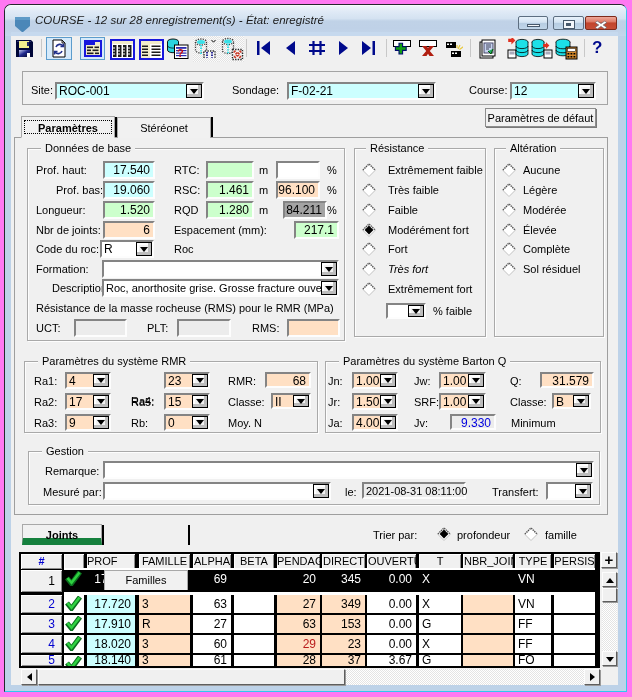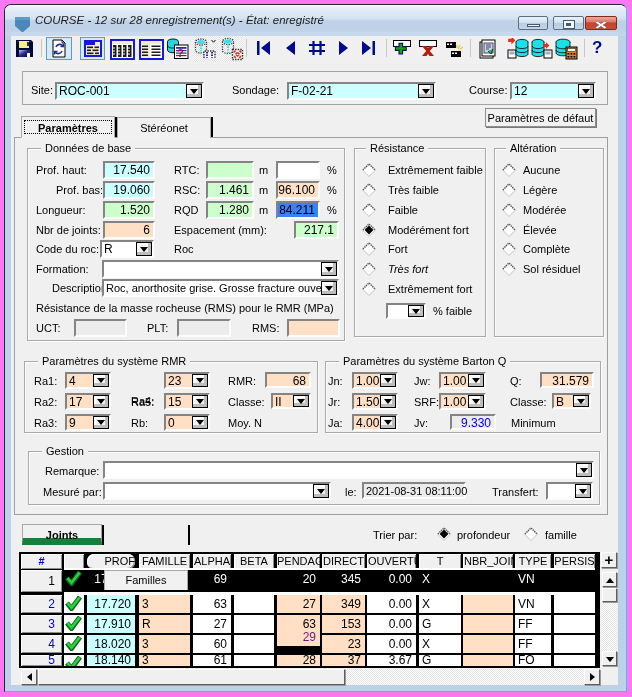--- a/index.html
+++ b/index.html
@@ -317,21 +317,21 @@
 <div class="t" style="left:327px;top:184px;">%</div>
 <div class="t" style="left:36px;top:204px;">Longueur:</div>
 <div class="fld" style="left:103px;top:201px;width:52px;height:18px;background:#ccffcc;">
       <span class="rn">1.520</span>
     </div>
 <div class="t" style="left:174px;top:204px;">RQD</div>
 <div class="fld" style="left:206px;top:201px;width:48px;height:18px;background:#ccffcc;">
       <span class="rn">1.280</span>
     </div>
 <div class="t" style="left:259px;top:204px;">m</div>
-<div class="fld" style="left:276px;top:201px;width:44px;height:18px;background:#3b82f6;text-decoration:underline;">
+<div class="fld" style="left:283px;top:201px;width:44px;height:18px;background:#a3a3a3;text-decoration:underline;">
       <span class="rn">84.211</span>
     </div>
 <div class="t" style="left:327px;top:204px;">%</div>
 <div class="t" style="left:36px;top:224px;">Nbr de joints:</div>
 <div class="fld" style="left:103px;top:221px;width:52px;height:18px;background:#ffe0c4;">
       <span class="rn">6</span>
     </div>
 <div class="t" style="left:174px;top:224px;">Espacement (mm):</div>
 <div class="fld" style="left:294px;top:221px;width:45px;height:18px;background:#ccffcc;">
       <span class="rn">217.1</span>
@@ -559,21 +559,21 @@
     </div>
 <div class="t" style="left:492px;top:486px;">Transfert:</div>
 <div class="fld" style="left:546px;top:482px;width:47px;height:18px;background:#fff;">
       <div class="dbtn">
         <div class="dbtni"></div>
       </div>
     </div>
 <div style="position:absolute;left:19px;top:552px;width:581px;height:116px;background:#000;overflow:hidden;">
 <div style="position:absolute;left:2px;top:2px;width:41px;height:15px;background:#f0f0f0;box-shadow:inset 1px 1px 0 #fff,inset -1px -1px 0 #8e8e8e;font-size:11px;line-height:15px;text-align:center;overflow:hidden;white-space:nowrap;color:#0000d0;font-weight:bold;">#</div>
 <div style="position:absolute;left:45px;top:2px;width:20px;height:15px;background:#f0f0f0;box-shadow:inset 1px 1px 0 #fff,inset -1px -1px 0 #8e8e8e;font-size:11px;line-height:15px;text-align:center;overflow:hidden;white-space:nowrap;"></div>
-<div style="position:absolute;left:68px;top:2px;width:48px;height:15px;background:#f0f0f0;box-shadow:inset 1px 1px 0 #fff,inset -1px -1px 0 #8e8e8e;font-size:11px;line-height:15px;text-align:right;overflow:hidden;white-space:nowrap;border-radius:7px;">PROF</div>
+<div style="position:absolute;left:68px;top:2px;width:48px;height:15px;background:#f0f0f0;box-shadow:inset 1px 1px 0 #fff,inset -1px -1px 0 #8e8e8e;font-size:11px;line-height:15px;text-align:left;overflow:hidden;white-space:nowrap;">PROF</div>
 <div style="position:absolute;left:120px;top:2px;width:51px;height:15px;background:#f0f0f0;box-shadow:inset 1px 1px 0 #fff,inset -1px -1px 0 #8e8e8e;font-size:11px;line-height:15px;text-align:center;overflow:hidden;white-space:nowrap;">FAMILLE</div>
 <div style="position:absolute;left:174px;top:2px;width:38px;height:15px;background:#f0f0f0;box-shadow:inset 1px 1px 0 #fff,inset -1px -1px 0 #8e8e8e;font-size:11px;line-height:15px;text-align:center;overflow:hidden;white-space:nowrap;">ALPHA</div>
 <div style="position:absolute;left:215px;top:2px;width:40px;height:15px;background:#f0f0f0;box-shadow:inset 1px 1px 0 #fff,inset -1px -1px 0 #8e8e8e;font-size:11px;line-height:15px;text-align:center;overflow:hidden;white-space:nowrap;">BETA</div>
 <div style="position:absolute;left:258px;top:2px;width:43px;height:15px;background:#f0f0f0;box-shadow:inset 1px 1px 0 #fff,inset -1px -1px 0 #8e8e8e;font-size:11px;line-height:15px;text-align:center;overflow:hidden;white-space:nowrap;">PENDAG</div>
 <div style="position:absolute;left:303px;top:2px;width:43px;height:15px;background:#f0f0f0;box-shadow:inset 1px 1px 0 #fff,inset -1px -1px 0 #8e8e8e;font-size:11px;line-height:15px;text-align:left;padding-left:1px;overflow:hidden;white-space:nowrap;">DIRECTI(</div>
 <div style="position:absolute;left:348px;top:2px;width:49px;height:15px;background:#f0f0f0;box-shadow:inset 1px 1px 0 #fff,inset -1px -1px 0 #8e8e8e;font-size:11px;line-height:15px;text-align:left;padding-left:1px;overflow:hidden;white-space:nowrap;">OUVERTU</div>
 <div style="position:absolute;left:400px;top:2px;width:42px;height:15px;background:#f0f0f0;box-shadow:inset 1px 1px 0 #fff,inset -1px -1px 0 #8e8e8e;font-size:11px;line-height:15px;text-align:center;overflow:hidden;white-space:nowrap;">T</div>
 <div style="position:absolute;left:444px;top:2px;width:50px;height:15px;background:#f0f0f0;box-shadow:inset 1px 1px 0 #fff,inset -1px -1px 0 #8e8e8e;font-size:11px;line-height:15px;text-align:left;padding-left:1px;overflow:hidden;white-space:nowrap;">NBR_JOIN</div>
 <div style="position:absolute;left:496px;top:2px;width:36px;height:15px;background:#f0f0f0;box-shadow:inset 1px 1px 0 #fff,inset -1px -1px 0 #8e8e8e;font-size:11px;line-height:15px;text-align:center;overflow:hidden;white-space:nowrap;">TYPE</div>
 <div style="position:absolute;left:535px;top:2px;width:41px;height:15px;background:#f0f0f0;box-shadow:inset 1px 1px 0 #fff,inset -1px -1px 0 #8e8e8e;font-size:11px;line-height:15px;text-align:center;overflow:hidden;white-space:nowrap;">PERSIS</div>
@@ -637,21 +637,21 @@
 <div style="position:absolute;left:45px;top:83px;width:20px;height:18px;background:#fff;font-size:12px;line-height:18px;color:#000;padding-left:3px;text-align:left;overflow:hidden;">
         <svg width="17" height="15" viewBox="0 0 17 15" style="position:absolute;left:1px;top:1px;">
           <path d="M2 7 l4.5 5.5 L15 1" fill="none" stroke="#0a6e1e" stroke-width="5"></path>
           <path d="M2.5 7 l4 4.8 L14.5 1.5" fill="none" stroke="#2fd141" stroke-width="2.6"></path>
         </svg>
       </div>
 <div style="position:absolute;left:68px;top:83px;width:48px;height:18px;background:#ccffff;font-size:12px;line-height:18px;color:#000;padding-right:4px;text-align:right;overflow:hidden;">18.020</div>
 <div style="position:absolute;left:120px;top:83px;width:51px;height:18px;background:#ffe0c4;font-size:12px;line-height:18px;color:#000;padding-left:3px;text-align:left;overflow:hidden;">3</div>
 <div style="position:absolute;left:174px;top:83px;width:38px;height:18px;background:#fff;font-size:12px;line-height:18px;color:#000;padding-right:4px;text-align:right;overflow:hidden;">60</div>
 <div style="position:absolute;left:215px;top:83px;width:40px;height:18px;background:#fff;font-size:12px;line-height:18px;color:#000;padding-left:3px;text-align:left;overflow:hidden;"></div>
-<div style="position:absolute;left:258px;top:76px;width:43px;height:18px;background:#ffe0c4;font-size:12px;line-height:18px;color:#701a75;padding-right:4px;text-align:right;overflow:hidden;">29</div>
+<div style="position:absolute;left:258px;top:83px;width:43px;height:18px;background:#ffe0c4;font-size:12px;line-height:18px;color:#b91c1c;padding-right:4px;text-align:right;overflow:hidden;">29</div>
 <div style="position:absolute;left:303px;top:83px;width:43px;height:18px;background:#ffe0c4;font-size:12px;line-height:18px;color:#000;padding-right:4px;text-align:right;overflow:hidden;">23</div>
 <div style="position:absolute;left:348px;top:83px;width:49px;height:18px;background:#fff;font-size:12px;line-height:18px;color:#000;padding-right:4px;text-align:right;overflow:hidden;">0.00</div>
 <div style="position:absolute;left:400px;top:83px;width:42px;height:18px;background:#fff;font-size:12px;line-height:18px;color:#000;padding-left:3px;text-align:left;overflow:hidden;">X</div>
 <div style="position:absolute;left:444px;top:83px;width:50px;height:18px;background:#ffe0c4;font-size:12px;line-height:18px;color:#000;padding-left:3px;text-align:left;overflow:hidden;"></div>
 <div style="position:absolute;left:496px;top:83px;width:36px;height:18px;background:#fff;font-size:12px;line-height:18px;color:#000;padding-left:3px;text-align:left;overflow:hidden;">FF</div>
 <div style="position:absolute;left:535px;top:83px;width:41px;height:18px;background:#fff;font-size:12px;line-height:18px;color:#000;padding-left:3px;text-align:left;overflow:hidden;"></div>
 <div style="position:absolute;left:2px;top:103px;width:41px;height:11px;background:#f0f0f0;box-shadow:inset 1px 1px 0 #fff,inset -1px -1px 0 #8e8e8e;font-size:12px;line-height:11px;text-align:right;padding-right:7px;color:#0000d0;">5</div>
 <div style="position:absolute;left:45px;top:103px;width:20px;height:11px;background:#fff;font-size:12px;line-height:11px;color:#000;padding-left:3px;text-align:left;overflow:hidden;">
         <svg width="17" height="15" viewBox="0 0 17 15" style="position:absolute;left:1px;top:1px;">
           <path d="M2 7 l4.5 5.5 L15 1" fill="none" stroke="#0a6e1e" stroke-width="5"></path>

